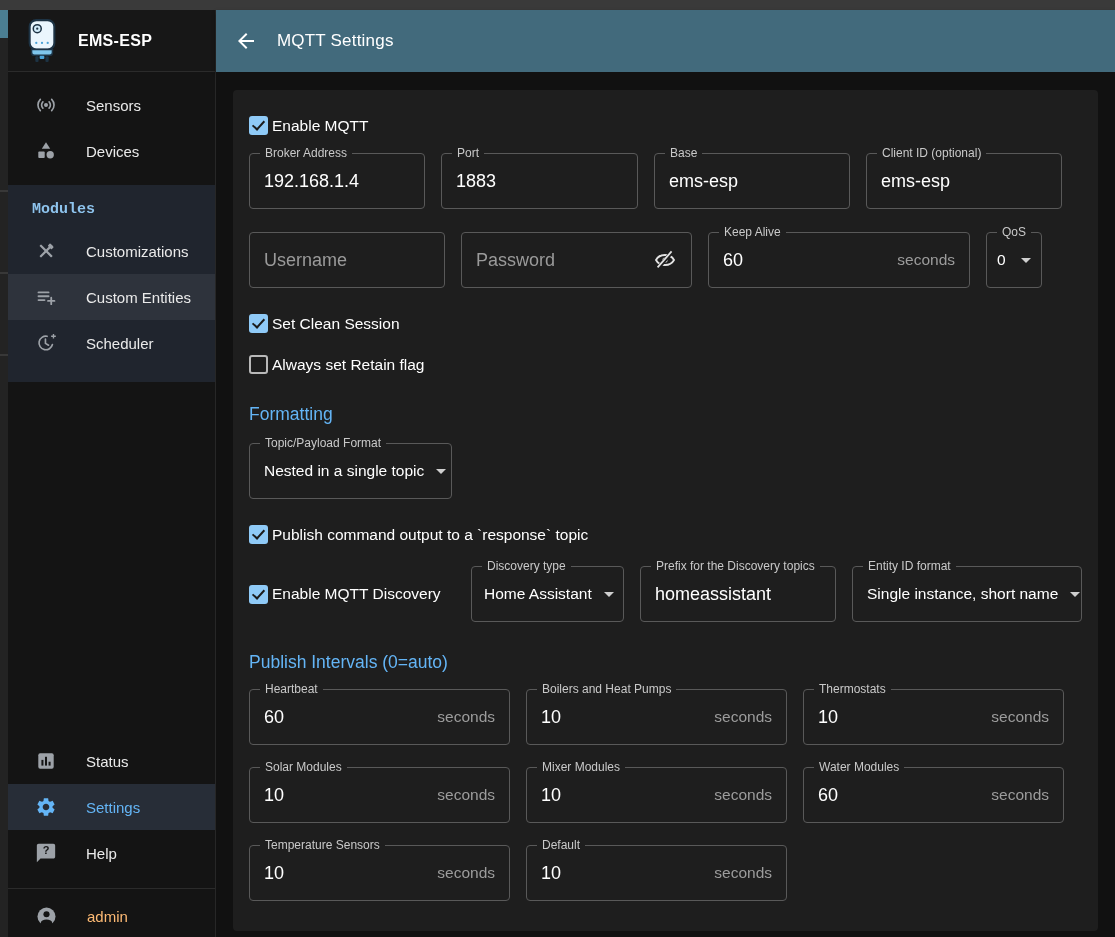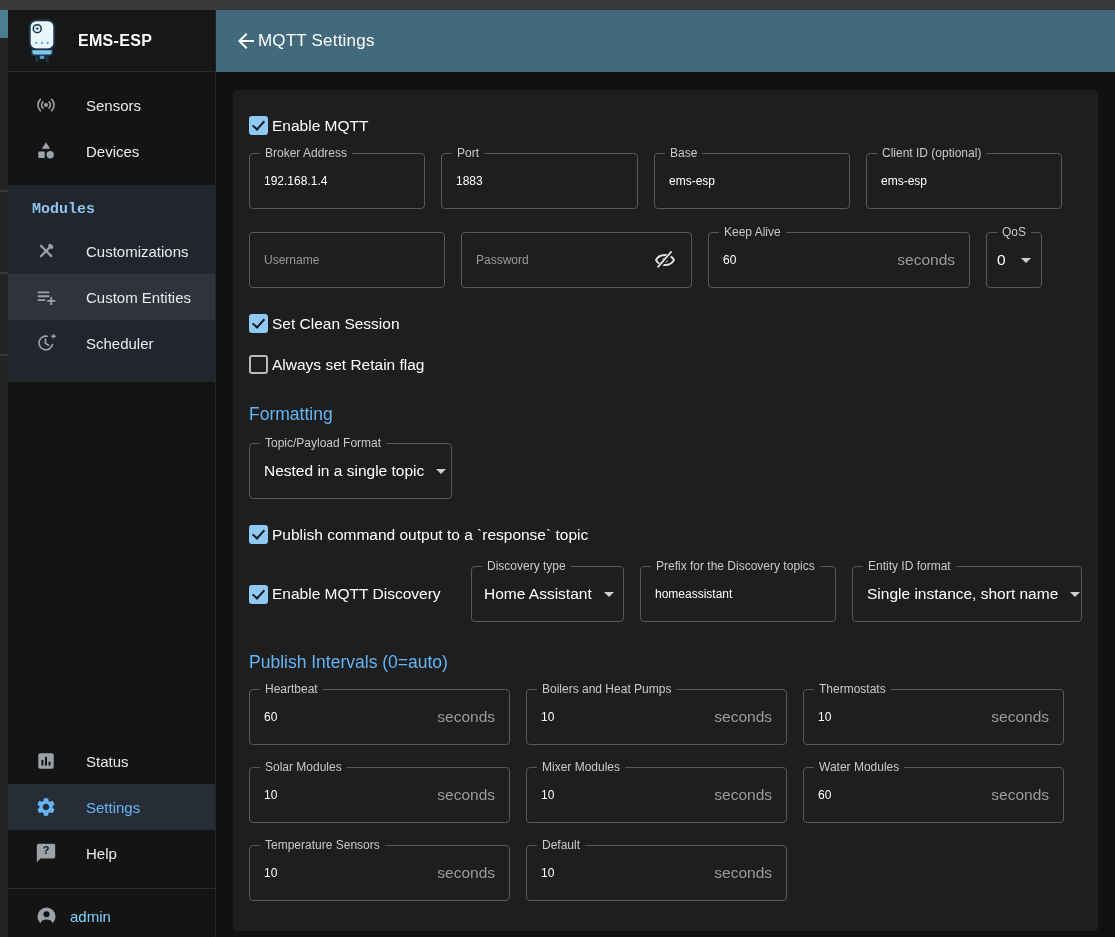--- a/index.html
+++ b/index.html
@@ -23,49 +23,49 @@
   .sb-item { height:46px; display:flex; align-items:center; padding-left:27px; gap:29px;
              color:#eaeaea; font-size:15px; cursor:pointer; }
   .sb-item .ic { width:22px; height:22px; color:#9da2a8; flex:0 0 auto; }
   .sb-modules { background:#20252e; margin-top:11px; padding-bottom:16px; }
   .sb-subheader { padding:16px 0 10px 24px; color:#8ec4ee; font-weight:700; font-size:15px;font-family:Liberation Mono, monospace; }
   .sb-item.row-active { background:#2e333c; }
   .sb-spacer { flex:1; }
   .sb-item.settings-active { background:#272d37; color:#64b5f6; }
   .sb-item.settings-active .ic { color:#64b5f6; }
   .sb-divider { border-top:1px solid #2b2b2b; margin-top:12px; }
-  .sb-user { display:flex; align-items:center; gap:12px; padding-left:27px; height:48px;
-             padding-top:6px; color:#7dd3fc; font-size:15px; cursor:pointer; }
+  .sb-user { display:flex; align-items:center; gap:29px; padding-left:27px; height:48px;
+             padding-top:6px; color:#fdba74; font-size:15px; cursor:pointer; }
   .sb-user .ic { width:23px; height:23px; color:#9da2a8; }
 
   
   .main { flex:1; display:flex; flex-direction:column; min-width:0; }
   .appbar { height:62px; background:#426a7c; display:flex; align-items:center;
-            padding-left:18px; box-shadow:0 2px 4px rgba(0,0,0,.4); }
+            padding-left:18px; gap:19px; box-shadow:0 2px 4px rgba(0,0,0,.4); }
   .appbar .back { width:24px; height:24px; color:#fff; cursor:pointer; }
   .appbar-title { color:#fff; font-size:17px; font-weight:500; letter-spacing:.2px; }
   .content { flex:1; background:#111111; padding:18px 17px 0 17px; overflow:hidden; }
   .card { background:#1e1e1e; border-radius:4px; padding:26px 16px 30px 16px; min-height:826px; }
 
   
   .cb-row { display:flex; align-items:center; gap:4px; }
   .cb { width:19px; height:19px; border-radius:3px; position:relative; flex:0 0 auto; cursor:pointer; }
   .cb.on { background:#8fcaf7; }
   .cb.on::after { content:""; position:absolute; left:6px; top:2px; width:5px; height:10px;
                   border:solid #1b1b1b; border-width:0 2.3px 2.3px 0; transform:rotate(42deg); }
   .cb.off { border:2px solid #b9b9b9; }
   .cb-lbl { color:#fff; font-size:15.5px; }
 
   .frow { display:flex; gap:16px; }
   .fld { position:relative; height:56px; border:1px solid #595959; border-radius:4px;
          display:flex; align-items:center; padding:0 14px; }
   .fld .lbl { position:absolute; top:-8px; left:10px; padding:0 5px; background:#1e1e1e;
               font-size:12px; color:#c9c9c9; white-space:nowrap; }
   .fld input { flex:1; min-width:0; background:transparent; border:0; outline:0; color:#fff;
-               font-size:12px; font-family:inherit; }
+               font-size:18px; font-family:inherit; }
   .fld input::placeholder { color:#9a9a9a; opacity:1; }
   .fld .sfx { color:#9c9c9c; font-size:15.5px; margin-left:8px; }
   .fld .val { color:#fff; font-size:15.5px; white-space:nowrap; }
   .fld.sel { cursor:pointer; }
   .caret { width:0; height:0; border-left:5px solid transparent; border-right:5px solid transparent;
            border-top:5.5px solid #cfcfcf; margin-left:auto; }
   .caret.tight { margin-left:12px; }
   .eye { width:24px; height:24px; color:#e3e3e3; margin-left:auto; cursor:pointer; flex:0 0 auto; }
 
   .sect-h { color:#64b5f6; font-size:17.5px; font-weight:500; }

